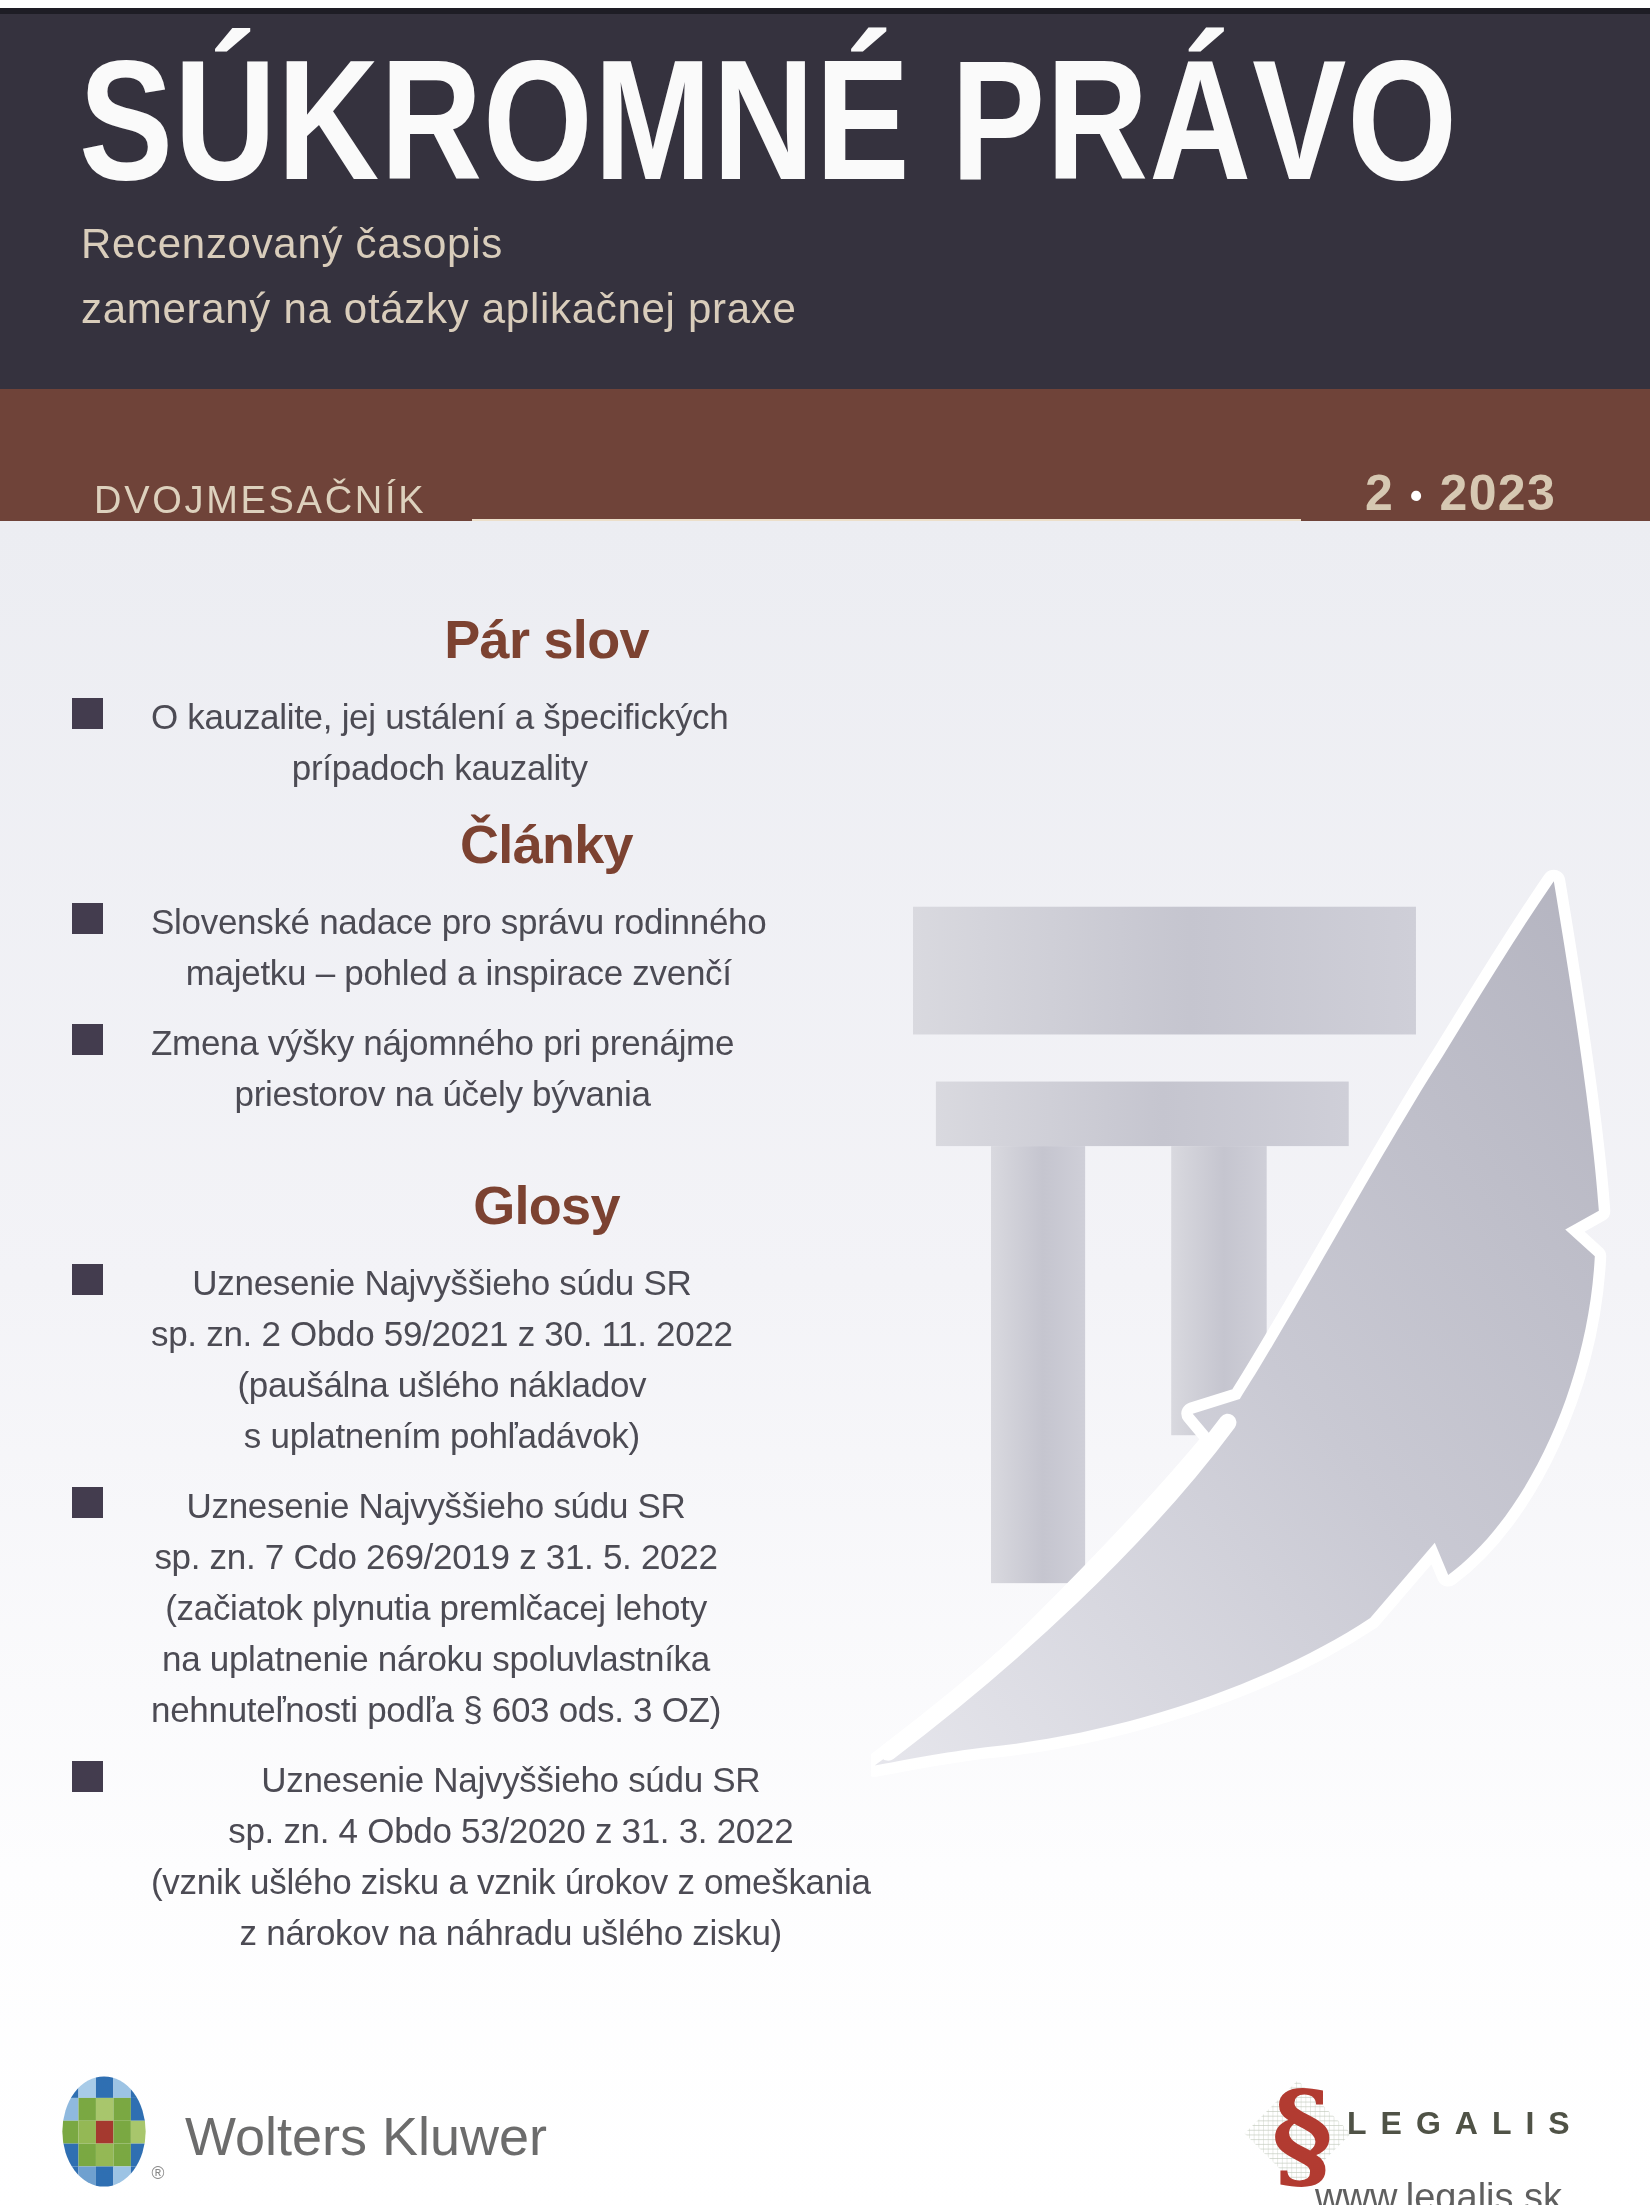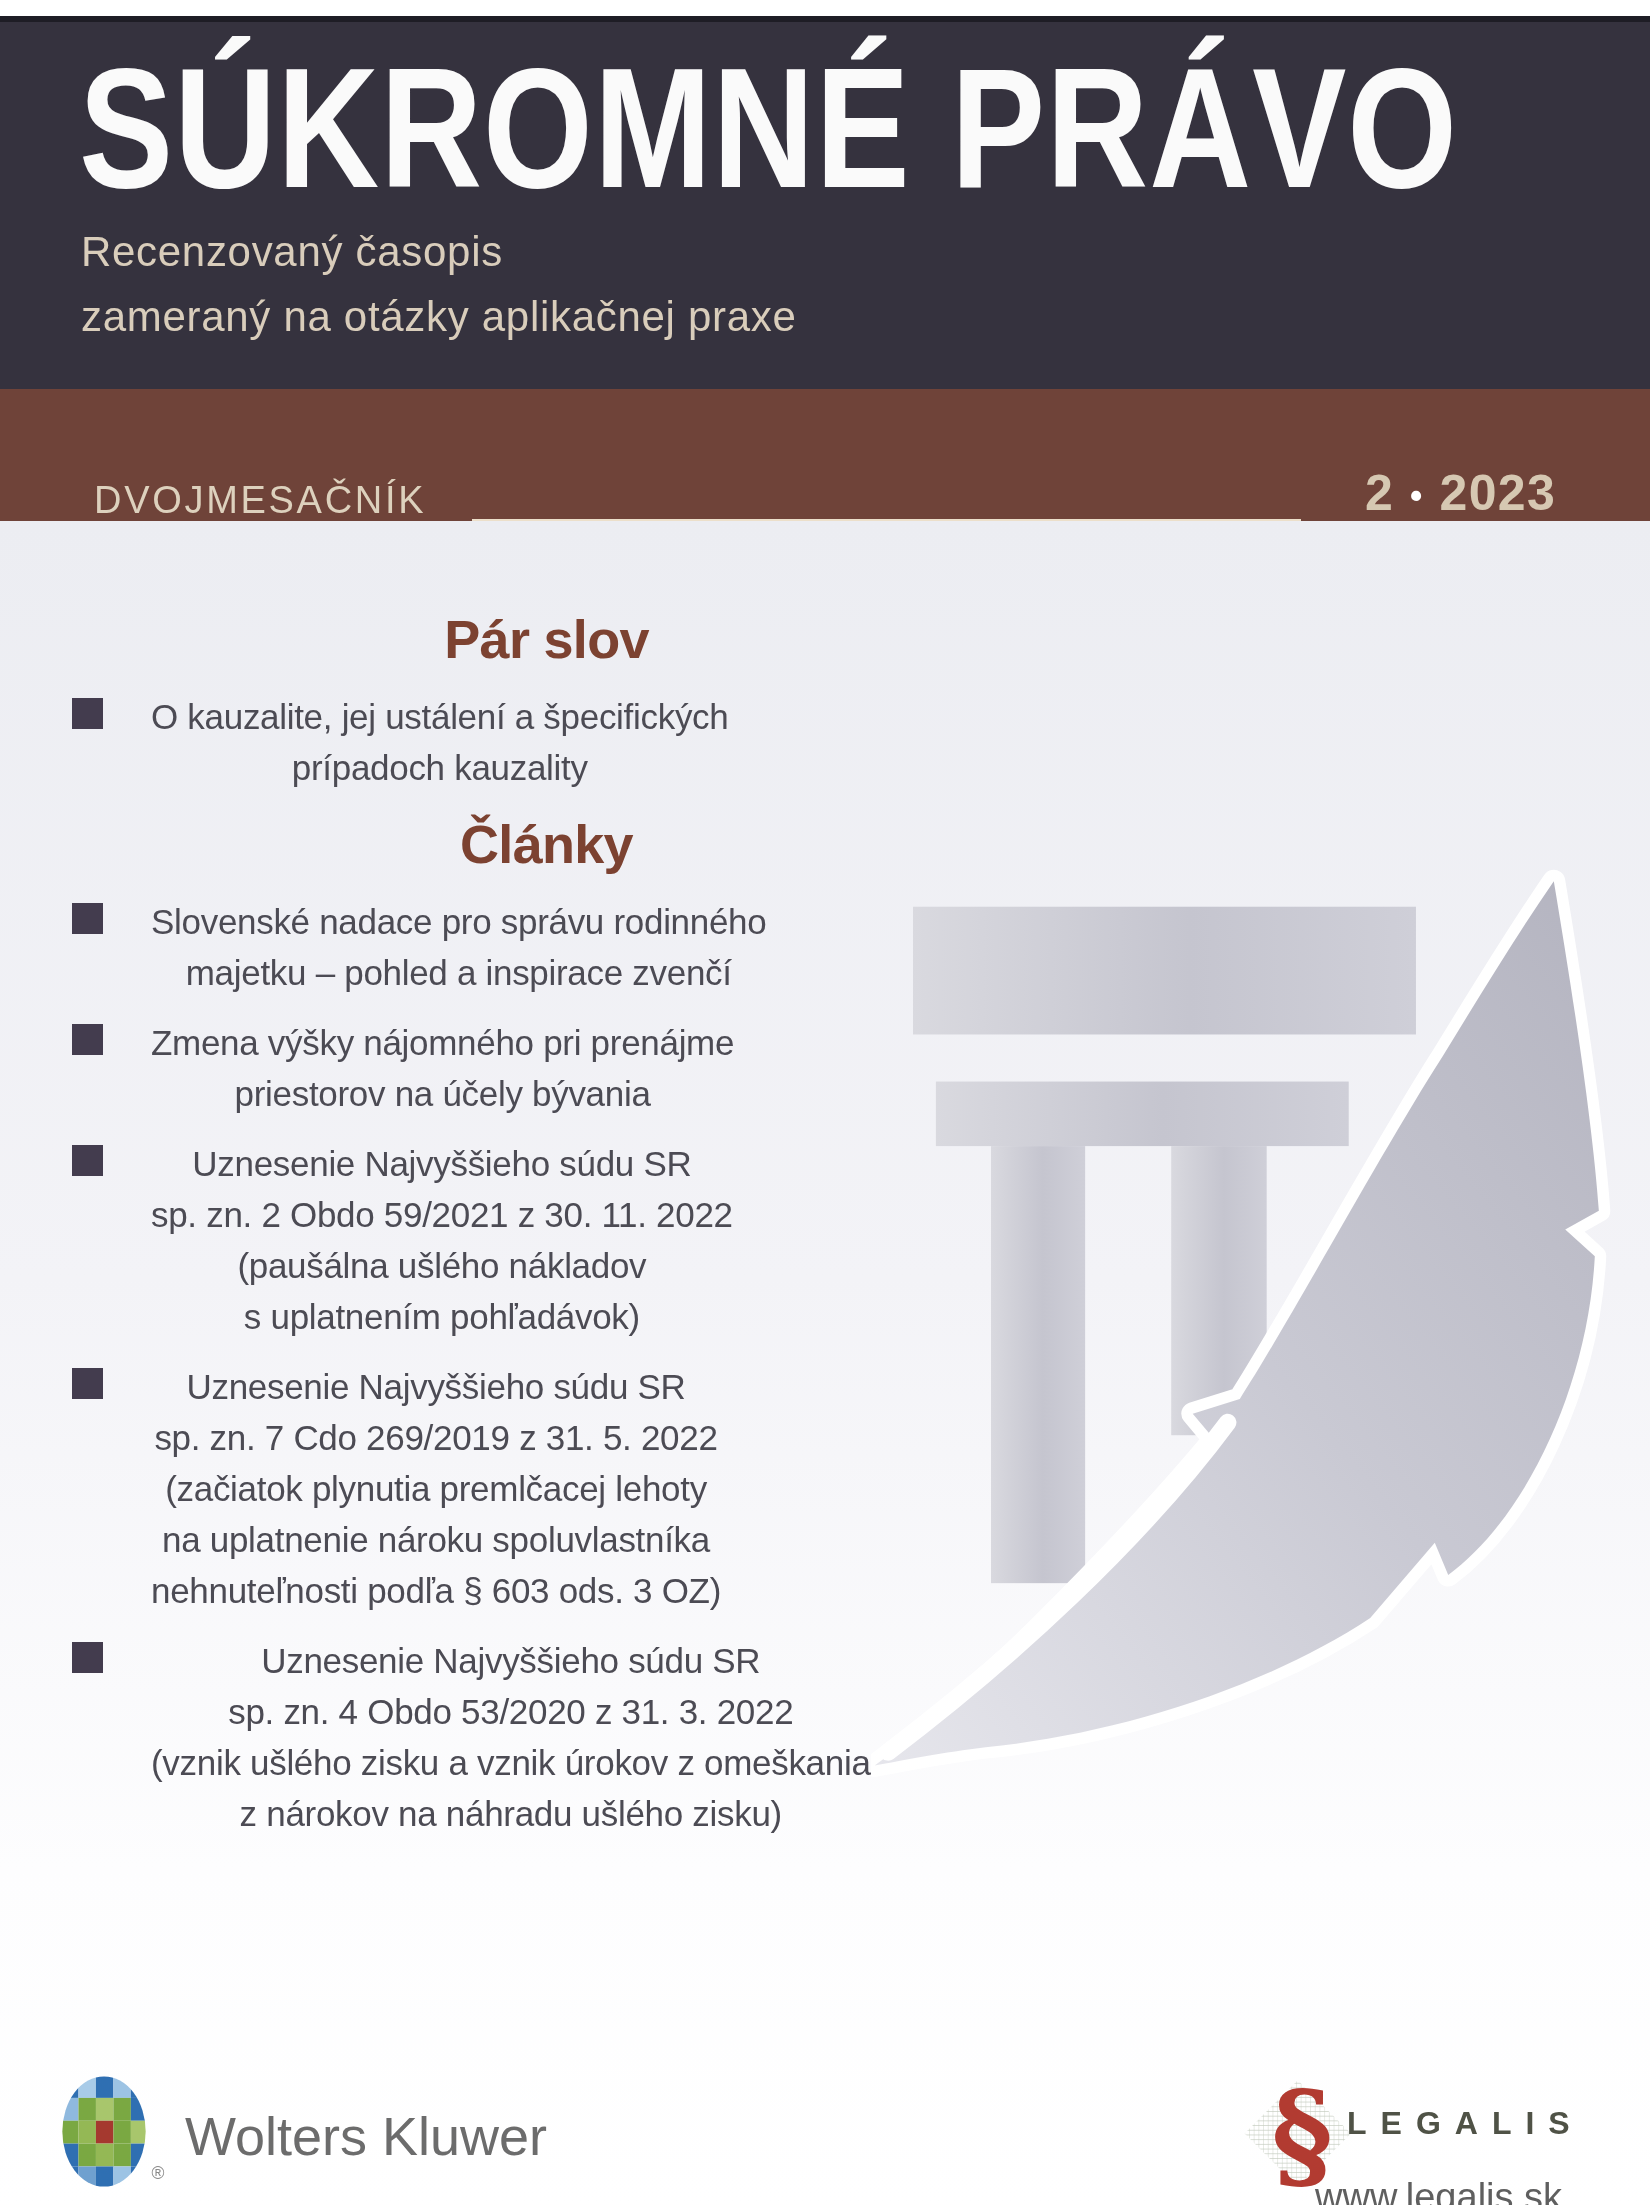--- a/index.html
+++ b/index.html
@@ -3,21 +3,21 @@
 <meta charset="utf-8">
 <style>
   * { margin:0; padding:0; box-sizing:border-box; }
   body { background:#ffffff; font-family:"Liberation Sans", sans-serif; }
   .page{
     position:relative; width:1650px; height:2205px; margin:0 auto;
     background:linear-gradient(180deg,#ffffff 0%,#ffffff 100%); overflow:hidden;
   }
   
   .masthead{
-    position:absolute; left:0; top:16px; width:1650px; height:462px;
+    position:absolute; left:0; top:8px; width:1650px; height:462px;
     background:#35323e;
   }
   .masthead::before{
     content:""; position:absolute; left:0; top:0; width:100%; height:6px;
     background:#1e1d25;
   }
   .mast-title{
     position:absolute; left:79px; top:27px;
     font-size:170px; font-weight:700; color:#fafafa; line-height:1;
     letter-spacing:1.3px; white-space:nowrap;
@@ -192,20 +192,21 @@
       </div>
     </div>
     <div class="toc-item">
       <div class="bullet"></div>
       <div class="toc-lines">
         <div>Zmena výšky nájomného pri prenájme</div>
         <div>priestorov na účely bývania</div>
       </div>
     </div>
 
+    <div class="toc-heading gap-glosy">Glosy</div>
     <div class="toc-item">
       <div class="bullet"></div>
       <div class="toc-lines">
         <div>Uznesenie Najvyššieho súdu SR</div>
         <div>sp. zn. 2 Obdo 59/2021 z 30. 11. 2022</div>
         <div>(paušálna ušlého nákladov</div>
         <div>s uplatnením pohľadávok)</div>
       </div>
     </div>
     <div class="toc-item">

